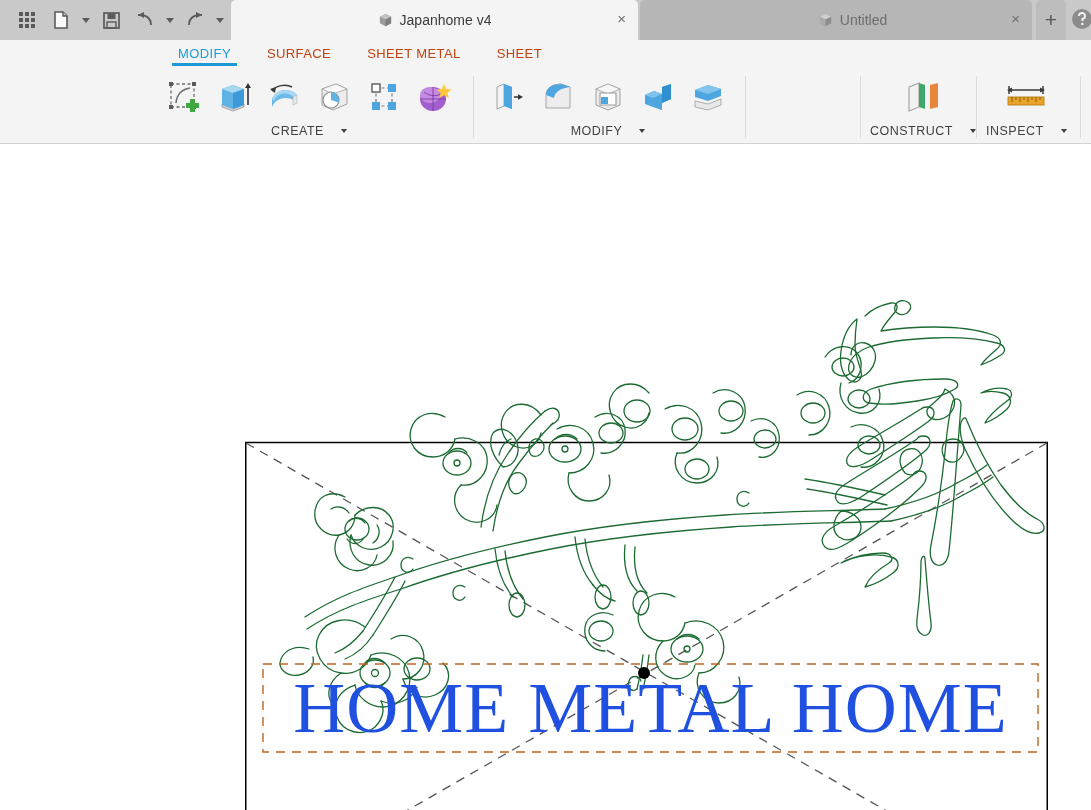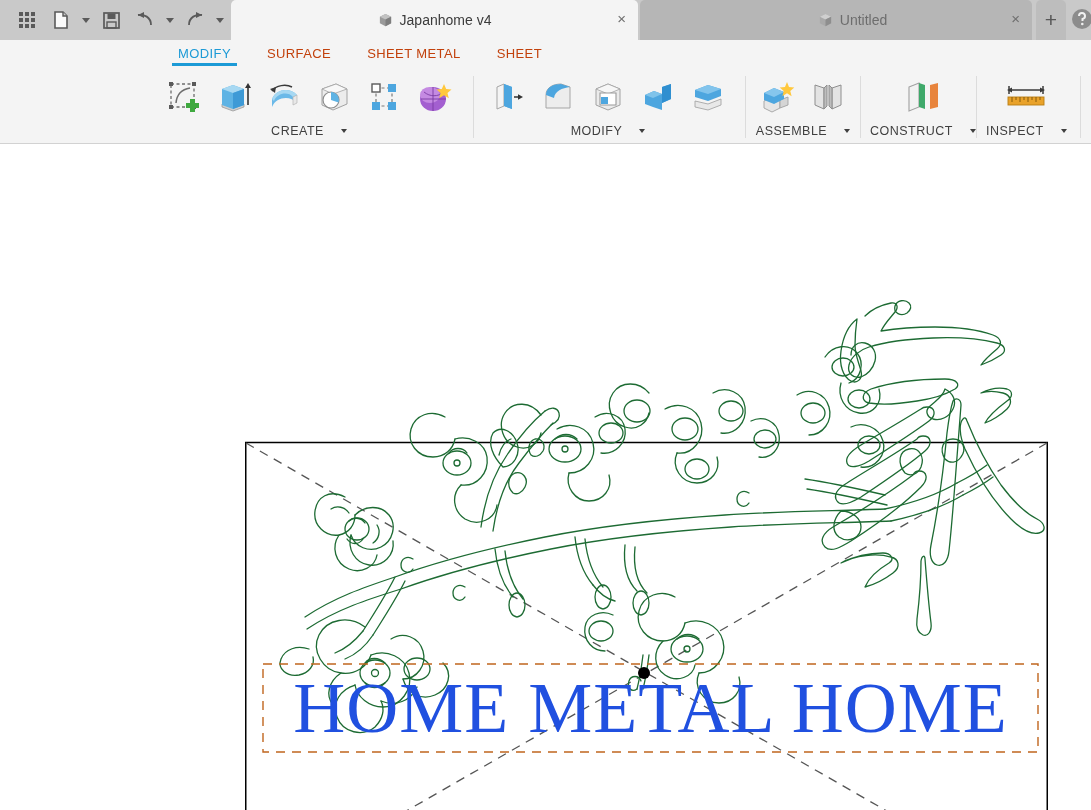--- a/index.html
+++ b/index.html
@@ -405,45 +405,20 @@
       </div>
     </div>
     <div class="glabel">
       <span>MODIFY</span>
       <span class="caret-dn"></span>
     </div>
   </div>
 
   <div class="rdiv" style="left:745px;"></div>
 
-  <div class="rgroup" style="left:754px;">
-    <div class="icons">
-      <div class="ricon">
-        <svg width="36" height="36" viewBox="0 0 36 36">
-          <path d="M4 22 L12 18 L20 21 L20 29 L12 33 L4 29 Z" fill="#e6e6e6" stroke="#a2a2a2" stroke-width=".9"></path>
-          <path d="M20 21 L28 18 L28 26 L20 29 Z" fill="#d5d5d5" stroke="#a2a2a2" stroke-width=".9"></path>
-          <path d="M4 14 L14 9 L24 13 L24 20 L14 25 L4 21 Z" fill="#4da6df"></path>
-          <path d="M4 14 L14 9 L24 13 L14 18 Z" fill="#86c6ed"></path>
-          <path d="M27 3 l2 5 l5.3 .4 l-4 3.6 l1.3 5.2 l-4.6-2.9 l-4.6 2.9 l1.3-5.2 l-4-3.6 l5.3-.4 z" fill="#ffc83d"></path>
-        </svg>
-      </div>
-      <div class="ricon">
-        <svg width="36" height="36" viewBox="0 0 36 36">
-          <path d="M5 6 L14 9 L14 30 L5 26 Z" fill="#e3e3e3" stroke="#8e8e8e" stroke-width="1"></path>
-          <path d="M14 9 L17 6 L17 27 L14 30 Z" fill="#bdbdbd" stroke="#8e8e8e" stroke-width="1"></path>
-          <path d="M31 6 L22 9 L22 30 L31 26 Z" fill="#e3e3e3" stroke="#8e8e8e" stroke-width="1"></path>
-          <path d="M22 9 L19 6 L19 27 L22 30 Z" fill="#bdbdbd" stroke="#8e8e8e" stroke-width="1"></path>
-        </svg>
-      </div>
-    </div>
-    <div class="glabel">
-      <span>ASSEMBLE</span>
-      <span class="caret-dn"></span>
-    </div>
-  </div>
 
   <div class="rdiv" style="left:860px;"></div>
 
   <div class="rgroup" style="left:870px;">
     <div class="icons">
       <div class="ricon">
         <svg width="44" height="36" viewBox="0 0 44 36">
           <path d="M8 8 L18 4 L18 28 L8 32 Z" fill="#f2f2f2" stroke="#a0a0a0" stroke-width="1.1"></path>
           <path d="M18 4 L24 6 L24 30 L18 28 Z" fill="#3fa96a"></path>
           <path d="M29 6 L37 4 L37 28 L29 30 Z" fill="#e8843c"></path>

